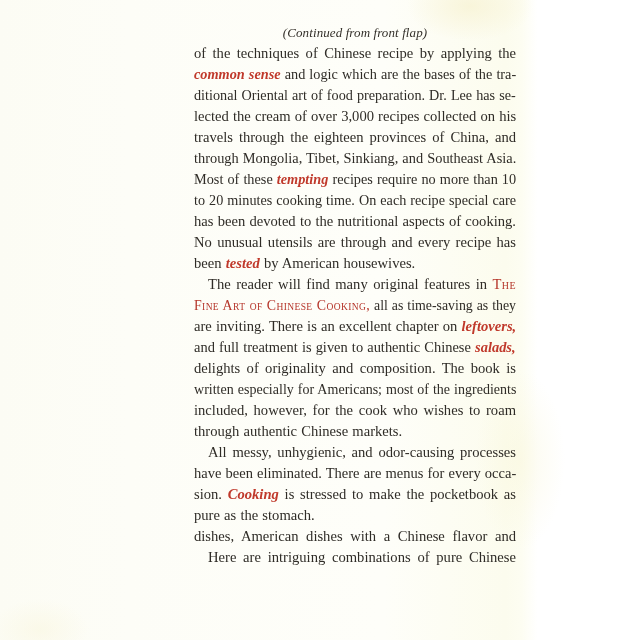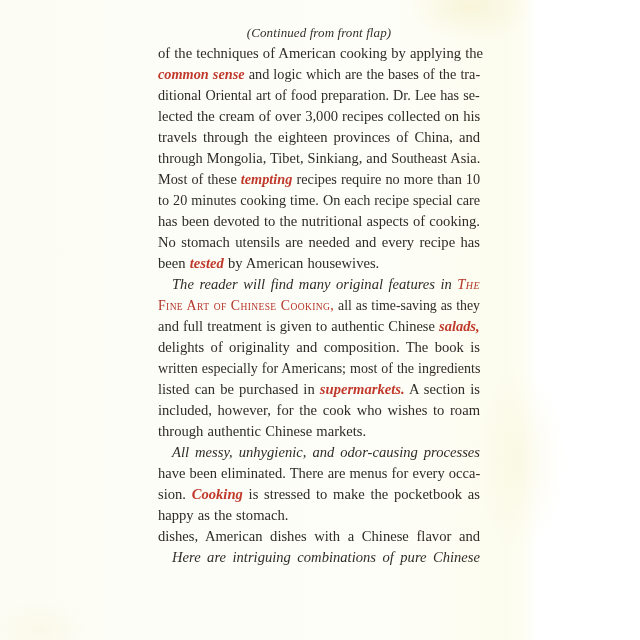--- a/index.html
+++ b/index.html
@@ -15,20 +15,21 @@
     color: #2f2c27;
     background:
       radial-gradient(90px 50px at 470px 6px, rgba(247,242,210,0.75), rgba(247,242,210,0) 70%),
       radial-gradient(70px 45px at 40px 630px, rgba(249,246,222,0.55), rgba(249,246,222,0) 70%),
       radial-gradient(60px 120px at 520px 460px, rgba(248,245,214,0.45), rgba(248,245,214,0) 75%),
       linear-gradient(90deg, #fcfcf4 0%, #fdfdf7 20%, #fefef9 60%, #fcfcee 79%, #fdfdf2 81.5%, #ffffff 84%, #ffffff 100%);
   }
   .page {
     position: absolute;
     inset: 0;
+    margin-left: 36px;
   }
   .flap-header {
     position: absolute;
     top: 25px;
     left: 158px;
     width: 322px;
     text-align: center;
     font-style: italic;
     font-size: 13px;
     letter-spacing: 0.1px;
@@ -51,59 +52,58 @@
     text-align-last: justify;
     text-justify: inter-word;
     transform-origin: left top;
   }
   .line.last {
     text-align: left;
     text-align-last: left;
   }
   .line.indent {
     text-indent: 14px;
-    font-style: italic;
   }
   .ri {
     color: #c0392b;
     font-style: italic;
     font-weight: 600;
   }
   .rc {
     color: #b5352a;
     font-variant: small-caps;
     letter-spacing: 0.4px;
   }
   .plain { color: inherit; }
 </style>
 </head>
 <body>
 
 <div class="page">
   <div class="flap-header">(Continued from front flap)</div>
   <div class="text-block">
-      <div class="line"><span class="plain">of the techniques of American cooking by applying the</span></div>
+      <div class="line"><span class="plain">of the techniques of Chinese recipe by applying the</span></div>
       <div class="line" style="transform: scaleX(0.978723);"><span class="ri">common sense</span><span class="plain"> and logic which are the bases of the tra-</span></div>
       <div class="line" style="transform: scaleX(0.97281);"><span class="plain">ditional Oriental art of food preparation. Dr. Lee has se-</span></div>
       <div class="line"><span class="plain">lected the cream of over 3,000 recipes collected on his</span></div>
       <div class="line"><span class="plain">travels through the eighteen provinces of China, and</span></div>
       <div class="line" style="transform: scaleX(0.984709);"><span class="plain">through Mongolia, Tibet, Sinkiang, and Southeast Asia.</span></div>
       <div class="line" style="transform: scaleX(0.978723);"><span class="plain">Most of these </span><span class="ri">tempting</span><span class="plain"> recipes require no more than 10</span></div>
       <div class="line" style="transform: scaleX(0.97281);"><span class="plain">to 20 minutes cooking time. On each recipe special care</span></div>
       <div class="line"><span class="plain">has been devoted to the nutritional aspects of cooking.</span></div>
-      <div class="line"><span class="plain">No stomach utensils are needed and every recipe has</span></div>
+      <div class="line"><span class="plain">No unusual utensils are through and every recipe has</span></div>
       <div class="line last"><span class="plain">been </span><span class="ri">tested</span><span class="plain"> by American housewives.</span></div>
       <div class="line indent"><span class="plain">The reader will find many original features in </span><span class="rc">The</span></div>
       <div class="line" style="transform: scaleX(0.949853);"><span class="rc">Fine Art of Chinese Cooking,</span><span class="plain"> all as time-saving as they</span></div>
+      <div class="line"><span class="plain">are inviting. There is an excellent chapter on </span><span class="ri">leftovers,</span></div>
       <div class="line" style="transform: scaleX(0.990769);"><span class="plain">and full treatment is given to authentic Chinese </span><span class="ri">salads,</span></div>
       <div class="line"><span class="plain">delights of originality and composition. The book is</span></div>
       <div class="line" style="transform: scaleX(0.961194);"><span class="plain">written especially for Americans; most of the ingredients</span></div>
-      <div class="line"><span class="plain">listed can be purchased in </span><span class="ri">supermarkets.</span><span class="plain"> A section is</span></div>
       <div class="line"><span class="plain">included, however, for the cook who wishes to roam</span></div>
       <div class="line last"><span class="plain">through authentic Chinese markets.</span></div>
       <div class="line indent"><span class="plain">All messy, unhygienic, and odor-causing processes</span></div>
       <div class="line" style="transform: scaleX(0.993827);"><span class="plain">have been eliminated. There are menus for every occa-</span></div>
       <div class="line"><span class="plain">sion. </span><span class="ri">Cooking</span><span class="plain"> is stressed to make the pocketbook as</span></div>
-      <div class="line last"><span class="plain">happy as the stomach.</span></div>
+      <div class="line last"><span class="plain">pure as the stomach.</span></div>
       <div class="line"><span class="plain">dishes, American dishes with a Chinese flavor and</span></div>
       <div class="line indent"><span class="plain">Here are intriguing combinations of pure Chinese</span></div>
     </div>
 </div>
 
 </body></html>

